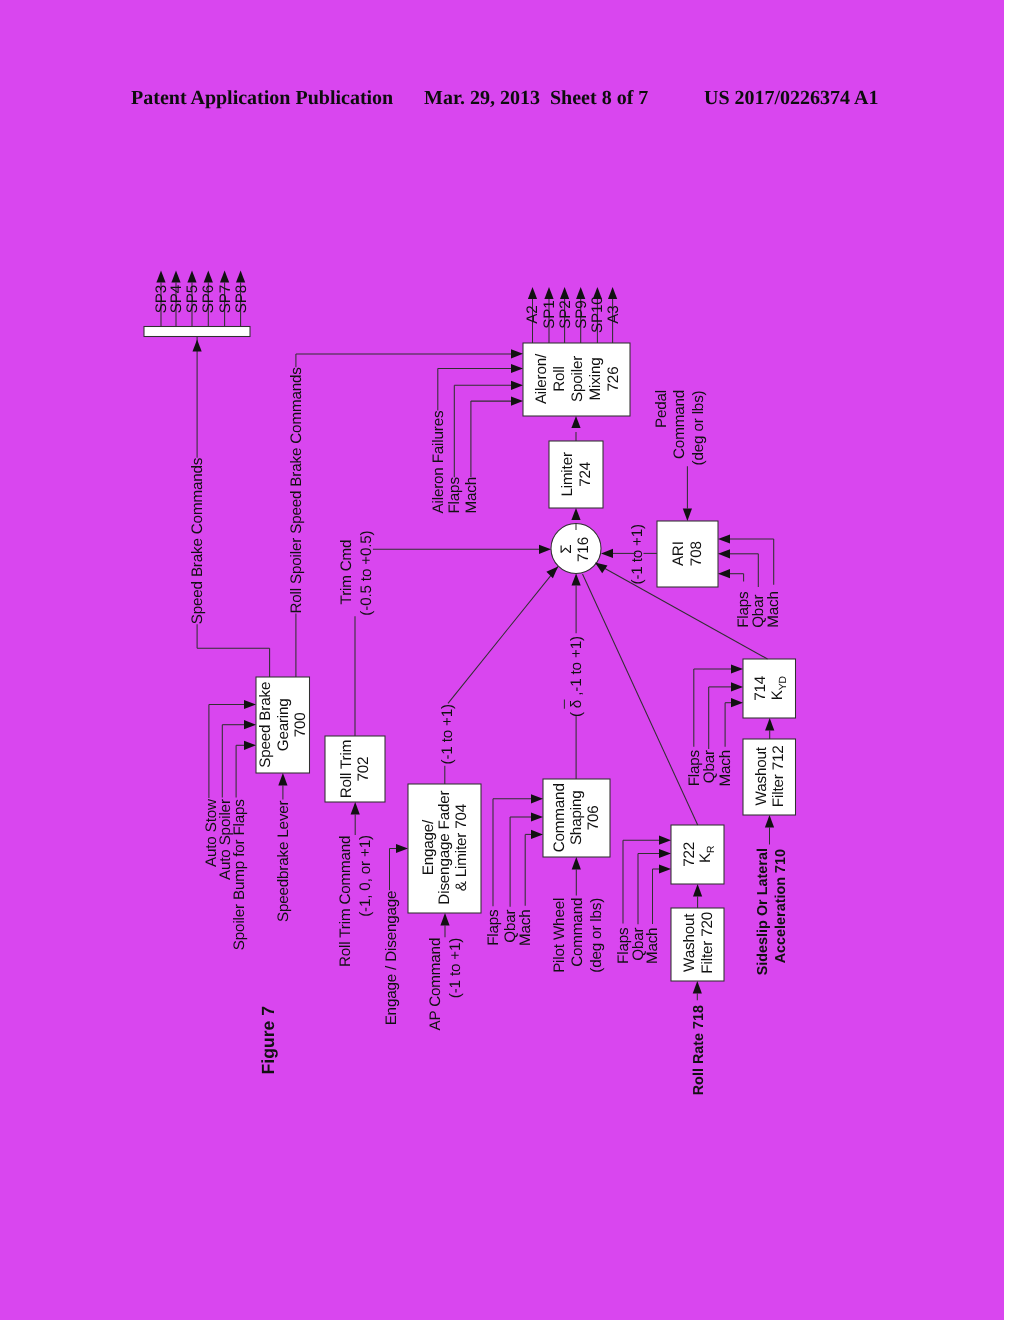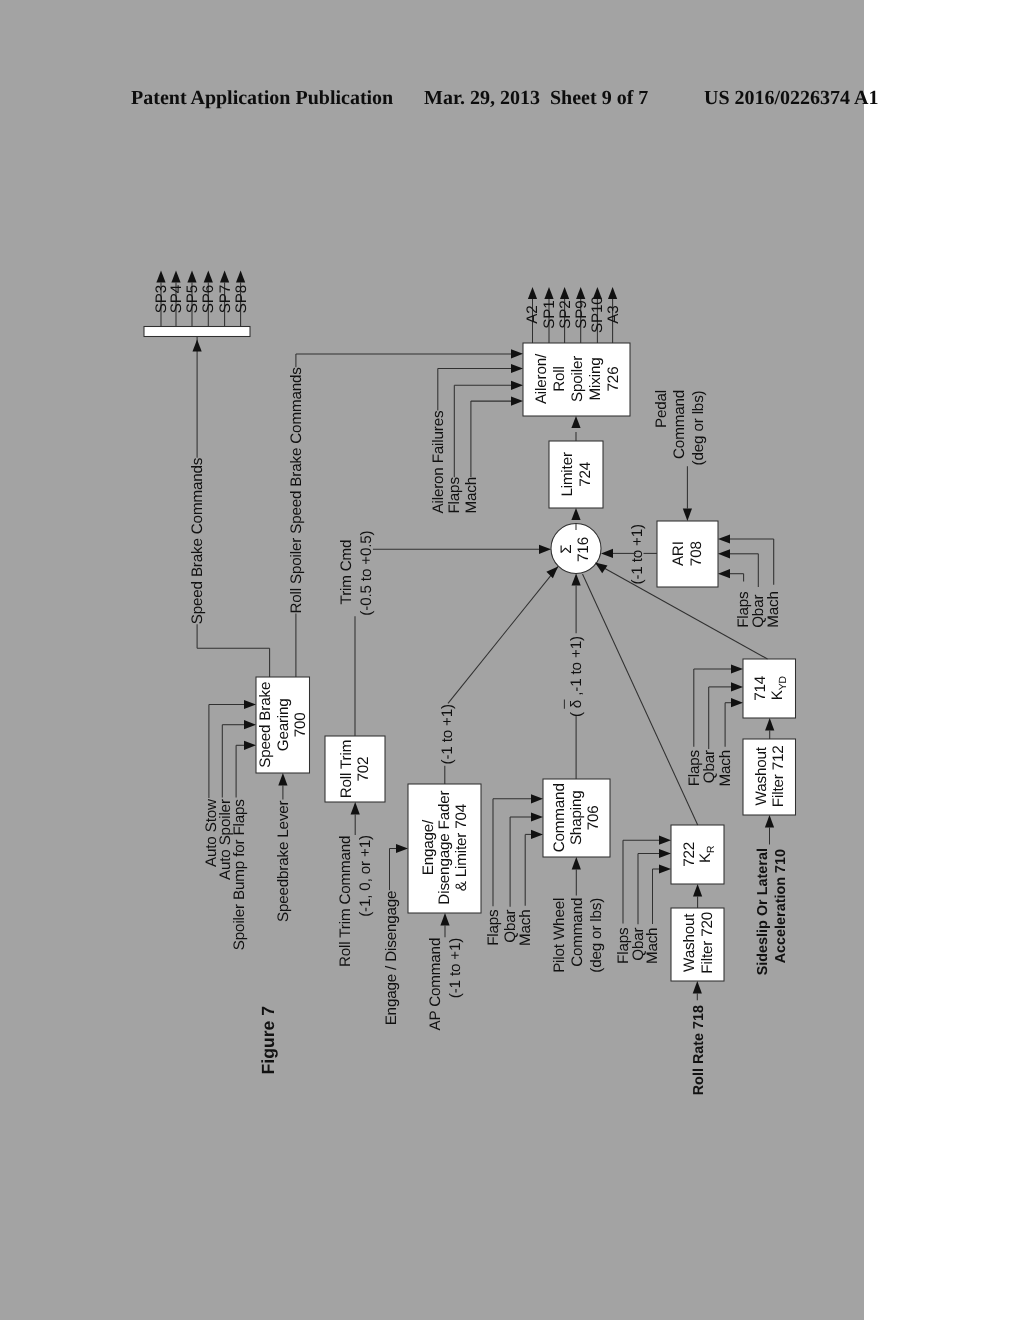--- a/index.html
+++ b/index.html
@@ -1,43 +1,43 @@
 <!DOCTYPE html>
 <html><head>
 <meta charset="utf-8">
 <title>Patent Application Publication - Figure 7</title>
 <style>
   html,body{margin:0;padding:0;background:#ffffff;}
   body{width:1024px;height:1320px;overflow:hidden;
        font-family:"Liberation Sans",sans-serif;
        -webkit-font-smoothing:antialiased;text-rendering:geometricPrecision;}
   svg text{-webkit-font-smoothing:antialiased;text-rendering:geometricPrecision;}
-  #page{position:relative;width:864px;height:1320px;background:#a3a3a3;}
+  #page{position:relative;width:980px;height:1320px;background:#d946ef;padding-left:24px;}
   .hdr{position:absolute;top:87px;font-family:"Liberation Serif",serif;font-weight:bold;
        font-size:20px;color:#0d0d0d;white-space:pre;}
   #hdr-pub{left:131px;}
   #hdr-date{left:424px;}
   #hdr-sheet{left:550px;}
   #hdr-doc{left:704px;}
   svg{position:absolute;left:0;top:0;display:block;}
   .bx{fill:#fff;stroke:#303030;stroke-width:1.05;}
   .ln{fill:none;stroke:#303030;stroke-width:1.05;stroke-linecap:butt;}
   .tl{fill:#111;font-family:"Liberation Sans",sans-serif;font-size:15.2px;letter-spacing:-0.16px;}
   .tb{fill:#111;font-family:"Liberation Sans",sans-serif;font-size:14.4px;font-weight:bold;}
   .tf{fill:#111;font-family:"Liberation Sans",sans-serif;font-size:17.6px;font-weight:bold;}
   .ar{fill:#111;stroke:none;}
 </style>
 </head>
 <body>
 
 <div id="page">
   <div class="hdr" id="hdr-pub">Patent Application Publication</div>
   <div class="hdr" id="hdr-date">Mar. 29, 2013</div>
-  <div class="hdr" id="hdr-sheet">Sheet 9 of 7</div>
-  <div class="hdr" id="hdr-doc">US 2016/0226374 A1</div>
+  <div class="hdr" id="hdr-sheet">Sheet 8 of 7</div>
+  <div class="hdr" id="hdr-doc">US 2017/0226374 A1</div>
   <svg id="diagram" width="1024" height="1320" viewBox="0 0 1024 1320">
     <g id="diagram-body">
         <rect x="256" y="677" width="53.5" height="96" class="bx"></rect>
         <rect x="325" y="736" width="60" height="66" class="bx"></rect>
         <rect x="408" y="784" width="73" height="129" class="bx"></rect>
         <rect x="543" y="779" width="67" height="78" class="bx"></rect>
         <rect x="657" y="521" width="61" height="66" class="bx"></rect>
         <rect x="743" y="739" width="52.5" height="76" class="bx"></rect>
         <rect x="743" y="659" width="52.5" height="59" class="bx"></rect>
         <rect x="671" y="908" width="53" height="73" class="bx"></rect>

